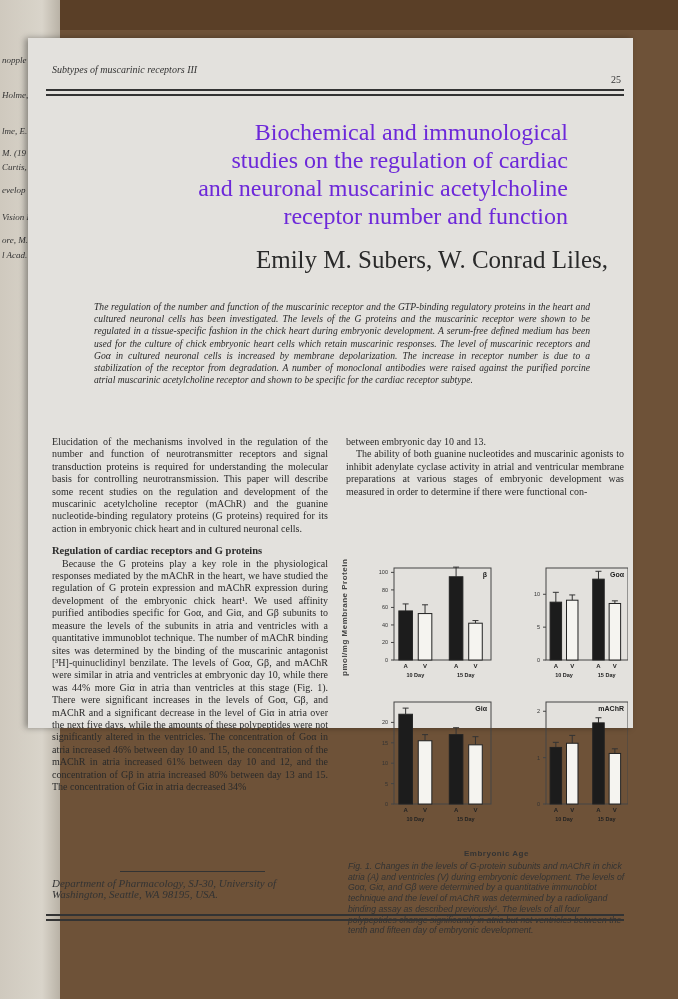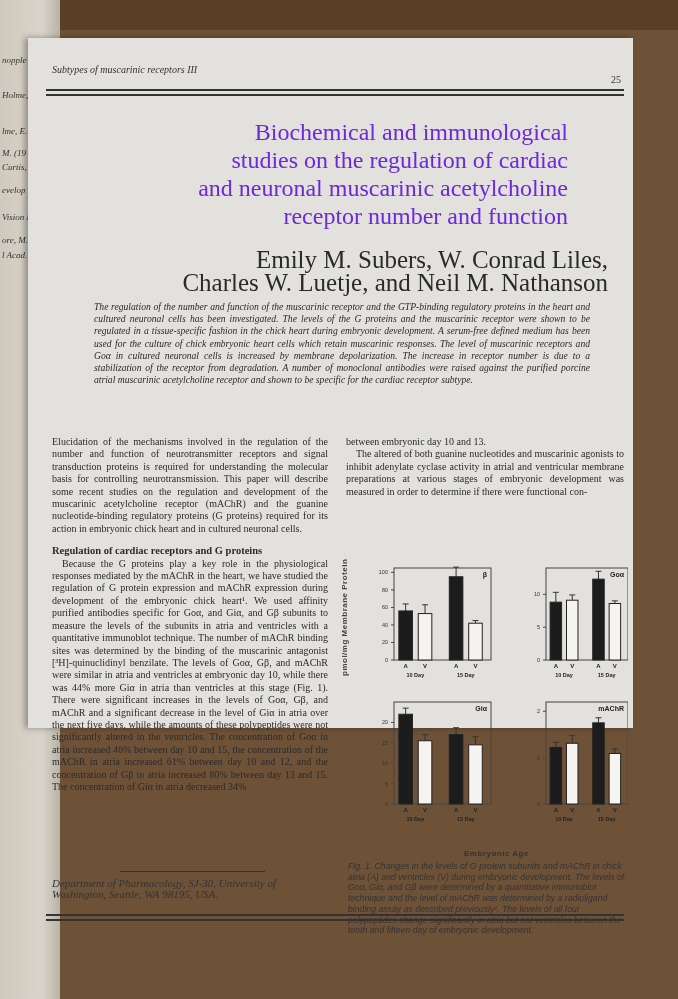--- a/index.html
+++ b/index.html
@@ -53,34 +53,33 @@
 
   <div class="title">
     <div>Biochemical and immunological</div>
     <div>studies on the regulation of cardiac</div>
     <div>and neuronal muscarinic acetylcholine</div>
     <div>receptor number and function</div>
   </div>
 
   <div class="authors">
     <div>Emily M. Subers, W. Conrad Liles,</div>
-    <div>Charles W. Luetje, and Neil M. Nathanson</div>
   </div>
 
   <div class="abstract">The regulation of the number and function of the muscarinic receptor and the GTP-binding regulatory proteins in the heart and cultured neuronal cells has been investigated. The levels of the G proteins and the muscarinic receptor were shown to be regulated in a tissue-specific fashion in the chick heart during embryonic development. A serum-free defined medium has been used for the culture of chick embryonic heart cells which retain muscarinic responses. The level of muscarinic receptors and Goα in cultured neuronal cells is increased by membrane depolarization. The increase in receptor number is due to a stabilization of the receptor from degradation. A number of monoclonal antibodies were raised against the purified porcine atrial muscarinic acetylcholine receptor and shown to be specific for the cardiac receptor subtype.</div>
 
   <div class="col col1">
     <p>Elucidation of the mechanisms involved in the regulation of the number and function of neurotransmitter receptors and signal transduction proteins is required for understanding the molecular basis for controlling neurotransmission. This paper will describe some recent studies on the regulation and development of the muscarinic acetylcholine receptor (mAChR) and the guanine nucleotide-binding regulatory proteins (G proteins) required for its action in embryonic chick heart and in cultured neuronal cells.</p>
     <h3>Regulation of cardiac receptors and G proteins</h3>
     <p class="ind">Because the G proteins play a key role in the physiological responses mediated by the mAChR in the heart, we have studied the regulation of G protein expression and mAChR expression during development of the embryonic chick heart¹. We used affinity purified antibodies specific for Goα, and Giα, and Gβ subunits to measure the levels of the subunits in atria and ventricles with a quantitative immunoblot technique. The number of mAChR binding sites was determined by the binding of the muscarinic antagonist [³H]-quinuclidinyl benzilate. The levels of Goα, Gβ, and mAChR were similar in atria and ventricles at embryonic day 10, while there was 44% more Giα in atria than ventricles at this stage (Fig. 1). There were significant increases in the levels of Goα, Gβ, and mAChR and a significant decrease in the level of Giα in atria over the next five days, while the amounts of these polypeptides were not significantly altered in the ventricles. The concentration of Goα in atria increased 46% between day 10 and 15, the concentration of the mAChR in atria increased 61% between day 10 and 12, and the concentration of Gβ in atria increased 80% between day 13 and 15. The concentration of Giα in atria decreased 34%</p>
   </div>
 
   <div class="col col2">
     <p>between embryonic day 10 and 13.</p>
-    <p class="ind">The altered of both guanine nucleotides and muscarinic agonists to inhibit adenylate cyclase activity in atrial and ventricular membrane preparations at various stages of embryonic development was measured in order to determine if there were functional con-</p>
+    <p class="ind">The ability of both guanine nucleotides and muscarinic agonists to inhibit adenylate cyclase activity in atrial and ventricular membrane preparations at various stages of embryonic development was measured in order to determine if there were functional con-</p>
   </div>
 
   <div class="fig">
     <div class="ylab">pmol/mg Membrane Protein</div>
     <svg id="figsvg" width="282" height="330">
         <rect x="48" y="52" width="97" height="92" fill="none" stroke="#444" stroke-width="1"></rect>
         <line x1="45" x2="48" y1="144" y2="144" stroke="#444" stroke-width="1"></line>
         <text x="42" y="146" font-size="5.5" text-anchor="end" fill="#333">0</text>
         <line x1="45" x2="48" y1="126.47619047619048" y2="126.47619047619048" stroke="#444" stroke-width="1"></line>
         <text x="42" y="128.47619047619048" font-size="5.5" text-anchor="end" fill="#333">20</text>

